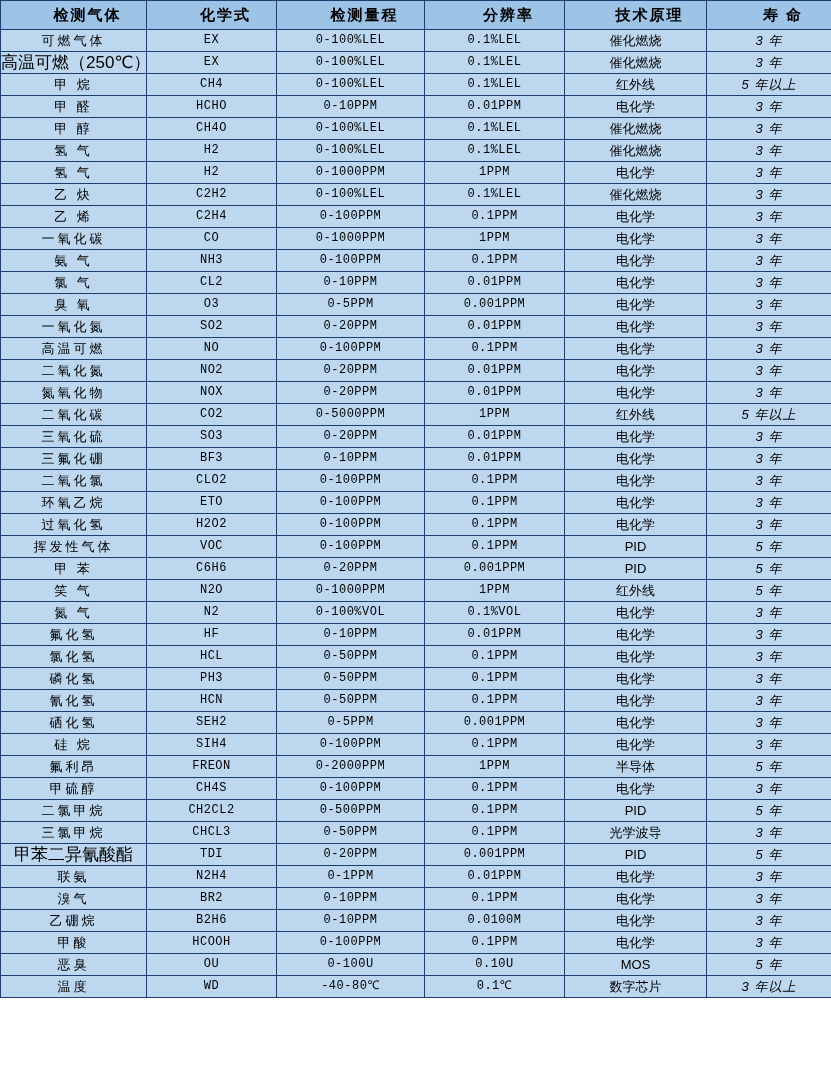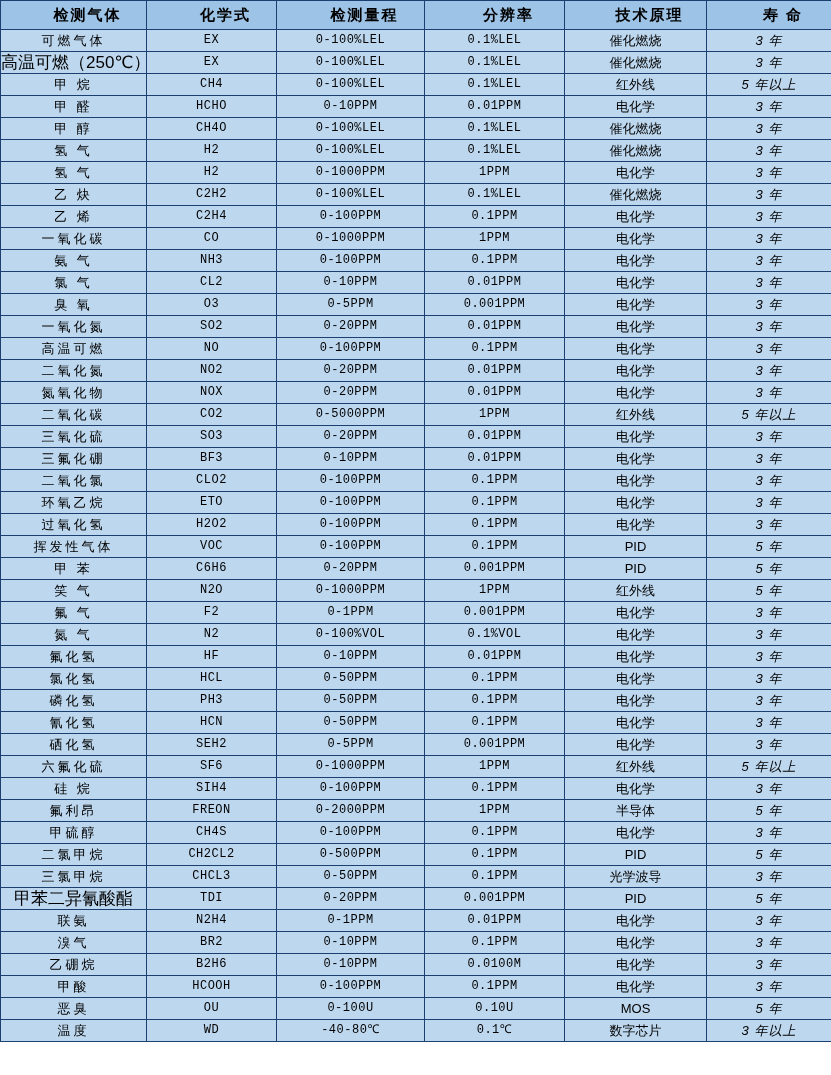--- a/index.html
+++ b/index.html
@@ -292,28 +292,20 @@
       </tr>
       <tr>
         <td class="name">笑 气</td>
         <td class="mono">N2O</td>
         <td class="mono">0-1000PPM</td>
         <td class="mono">1PPM</td>
         <td class="principle">红外线</td>
         <td class="life">5 年</td>
       </tr>
       <tr>
-        <td class="name">氟 气</td>
-        <td class="mono">F2</td>
-        <td class="mono">0-1PPM</td>
-        <td class="mono">0.001PPM</td>
-        <td class="principle">电化学</td>
-        <td class="life">3 年</td>
-      </tr>
-      <tr>
         <td class="name">氮 气</td>
         <td class="mono">N2</td>
         <td class="mono">0-100%VOL</td>
         <td class="mono">0.1%VOL</td>
         <td class="principle">电化学</td>
         <td class="life">3 年</td>
       </tr>
       <tr>
         <td class="name">氟化氢</td>
         <td class="mono">HF</td>
@@ -346,28 +338,20 @@
         <td class="principle">电化学</td>
         <td class="life">3 年</td>
       </tr>
       <tr>
         <td class="name">硒化氢</td>
         <td class="mono">SEH2</td>
         <td class="mono">0-5PPM</td>
         <td class="mono">0.001PPM</td>
         <td class="principle">电化学</td>
         <td class="life">3 年</td>
-      </tr>
-      <tr>
-        <td class="name">六氟化硫</td>
-        <td class="mono">SF6</td>
-        <td class="mono">0-1000PPM</td>
-        <td class="mono">1PPM</td>
-        <td class="principle">红外线</td>
-        <td class="life">5 年以上</td>
       </tr>
       <tr>
         <td class="name">硅 烷</td>
         <td class="mono">SIH4</td>
         <td class="mono">0-100PPM</td>
         <td class="mono">0.1PPM</td>
         <td class="principle">电化学</td>
         <td class="life">3 年</td>
       </tr>
       <tr>

